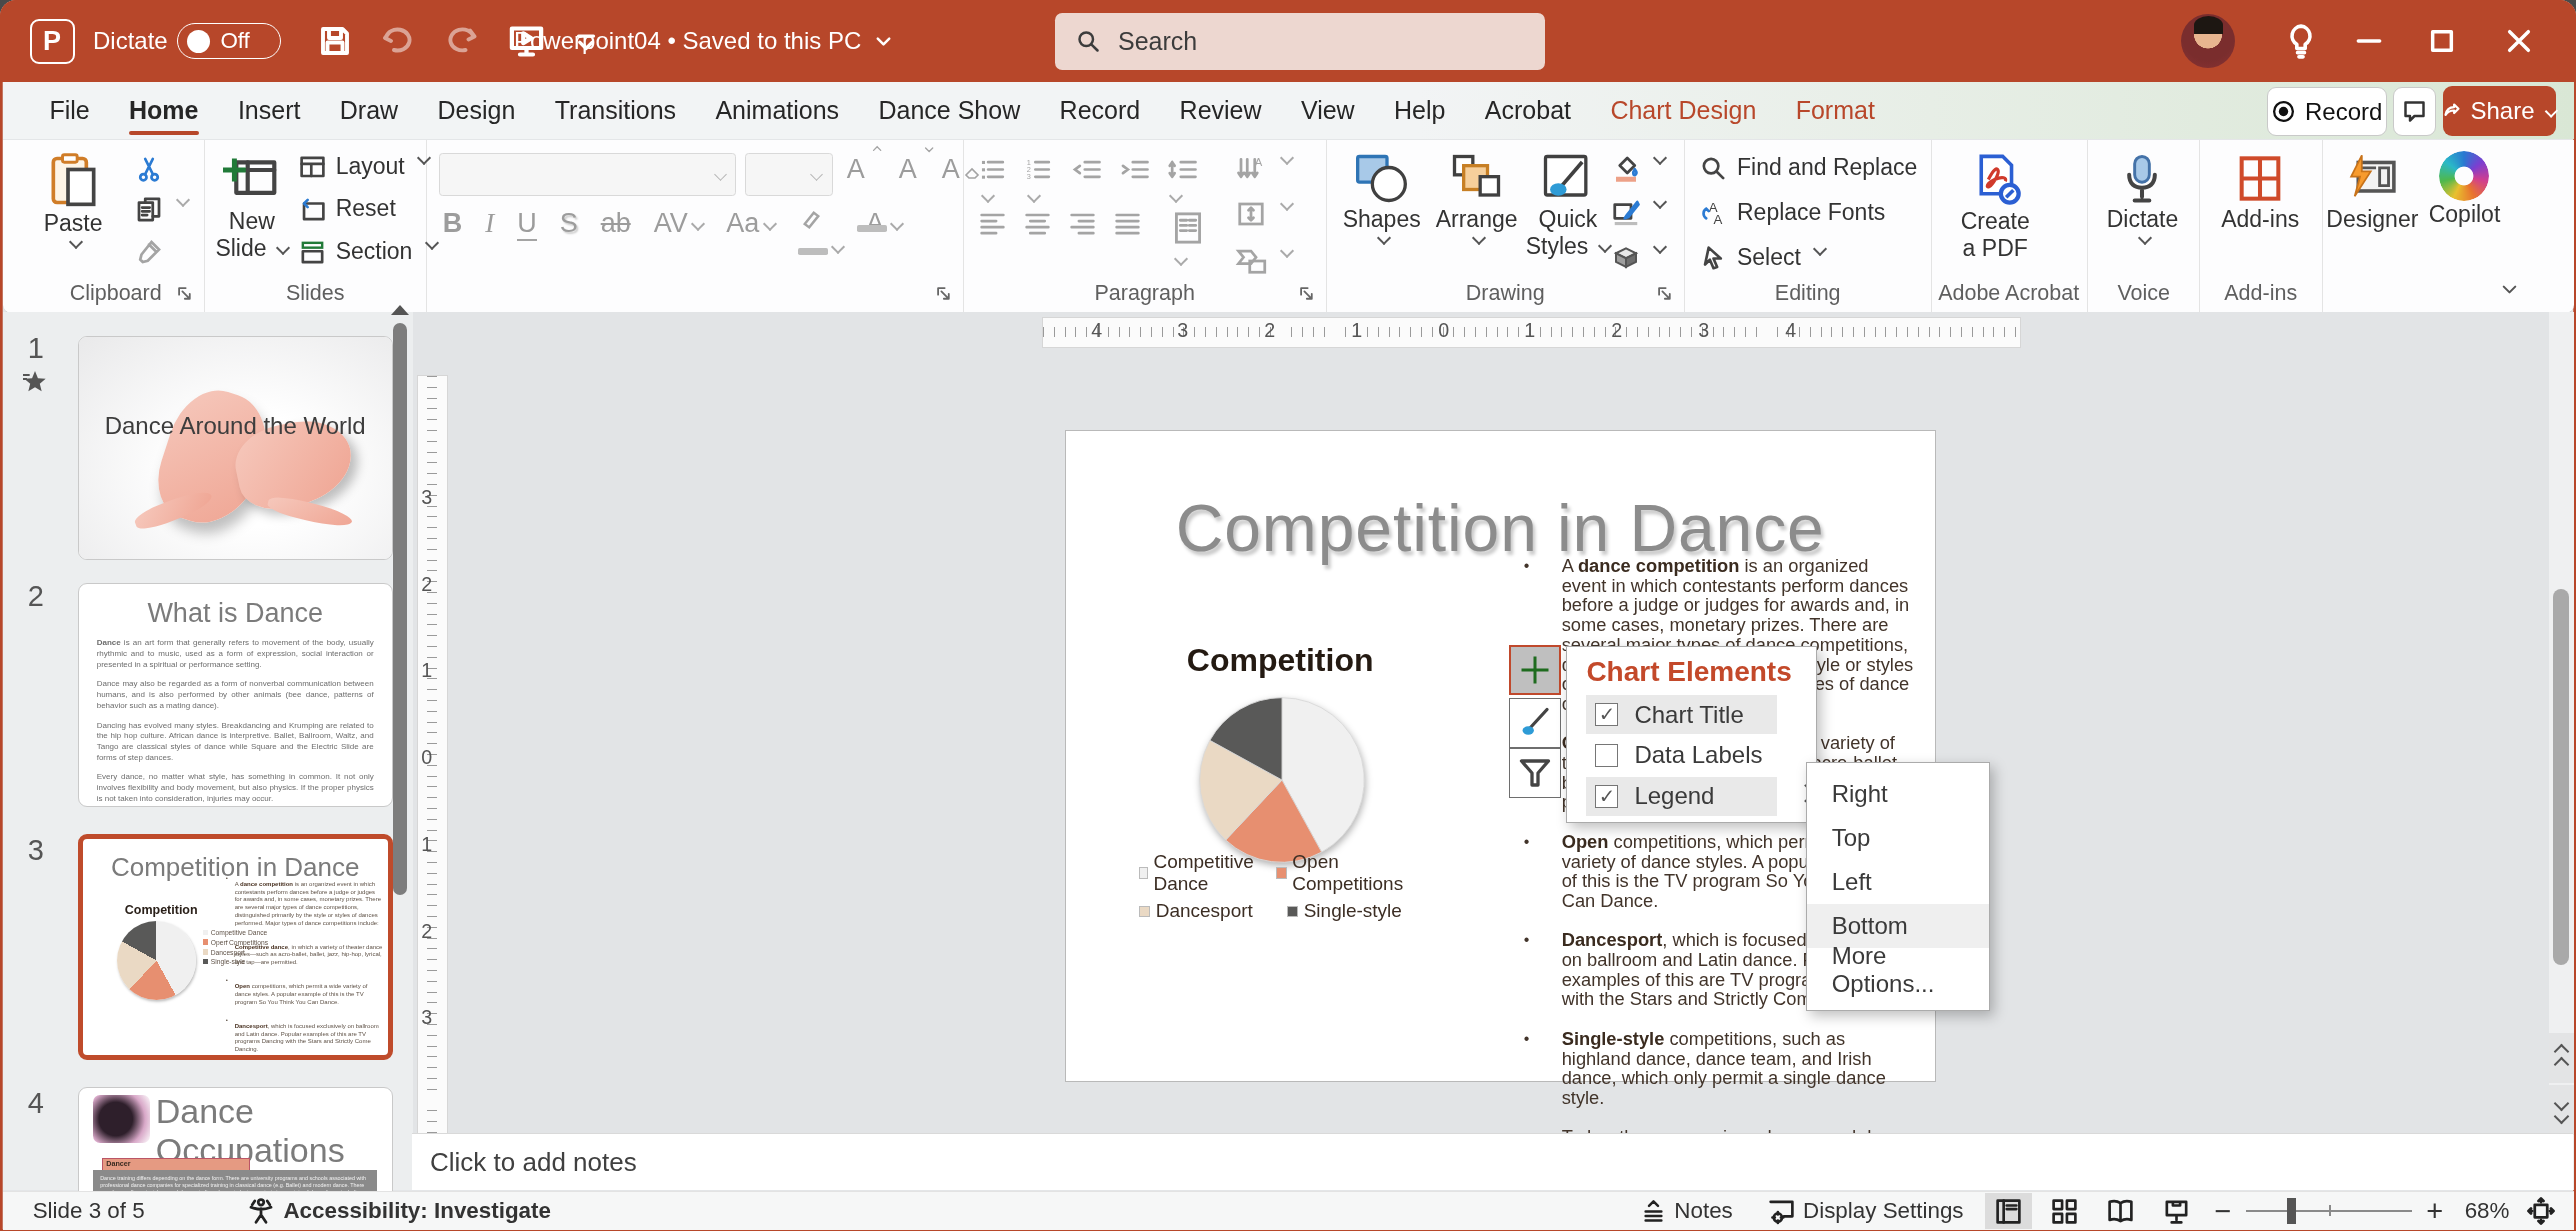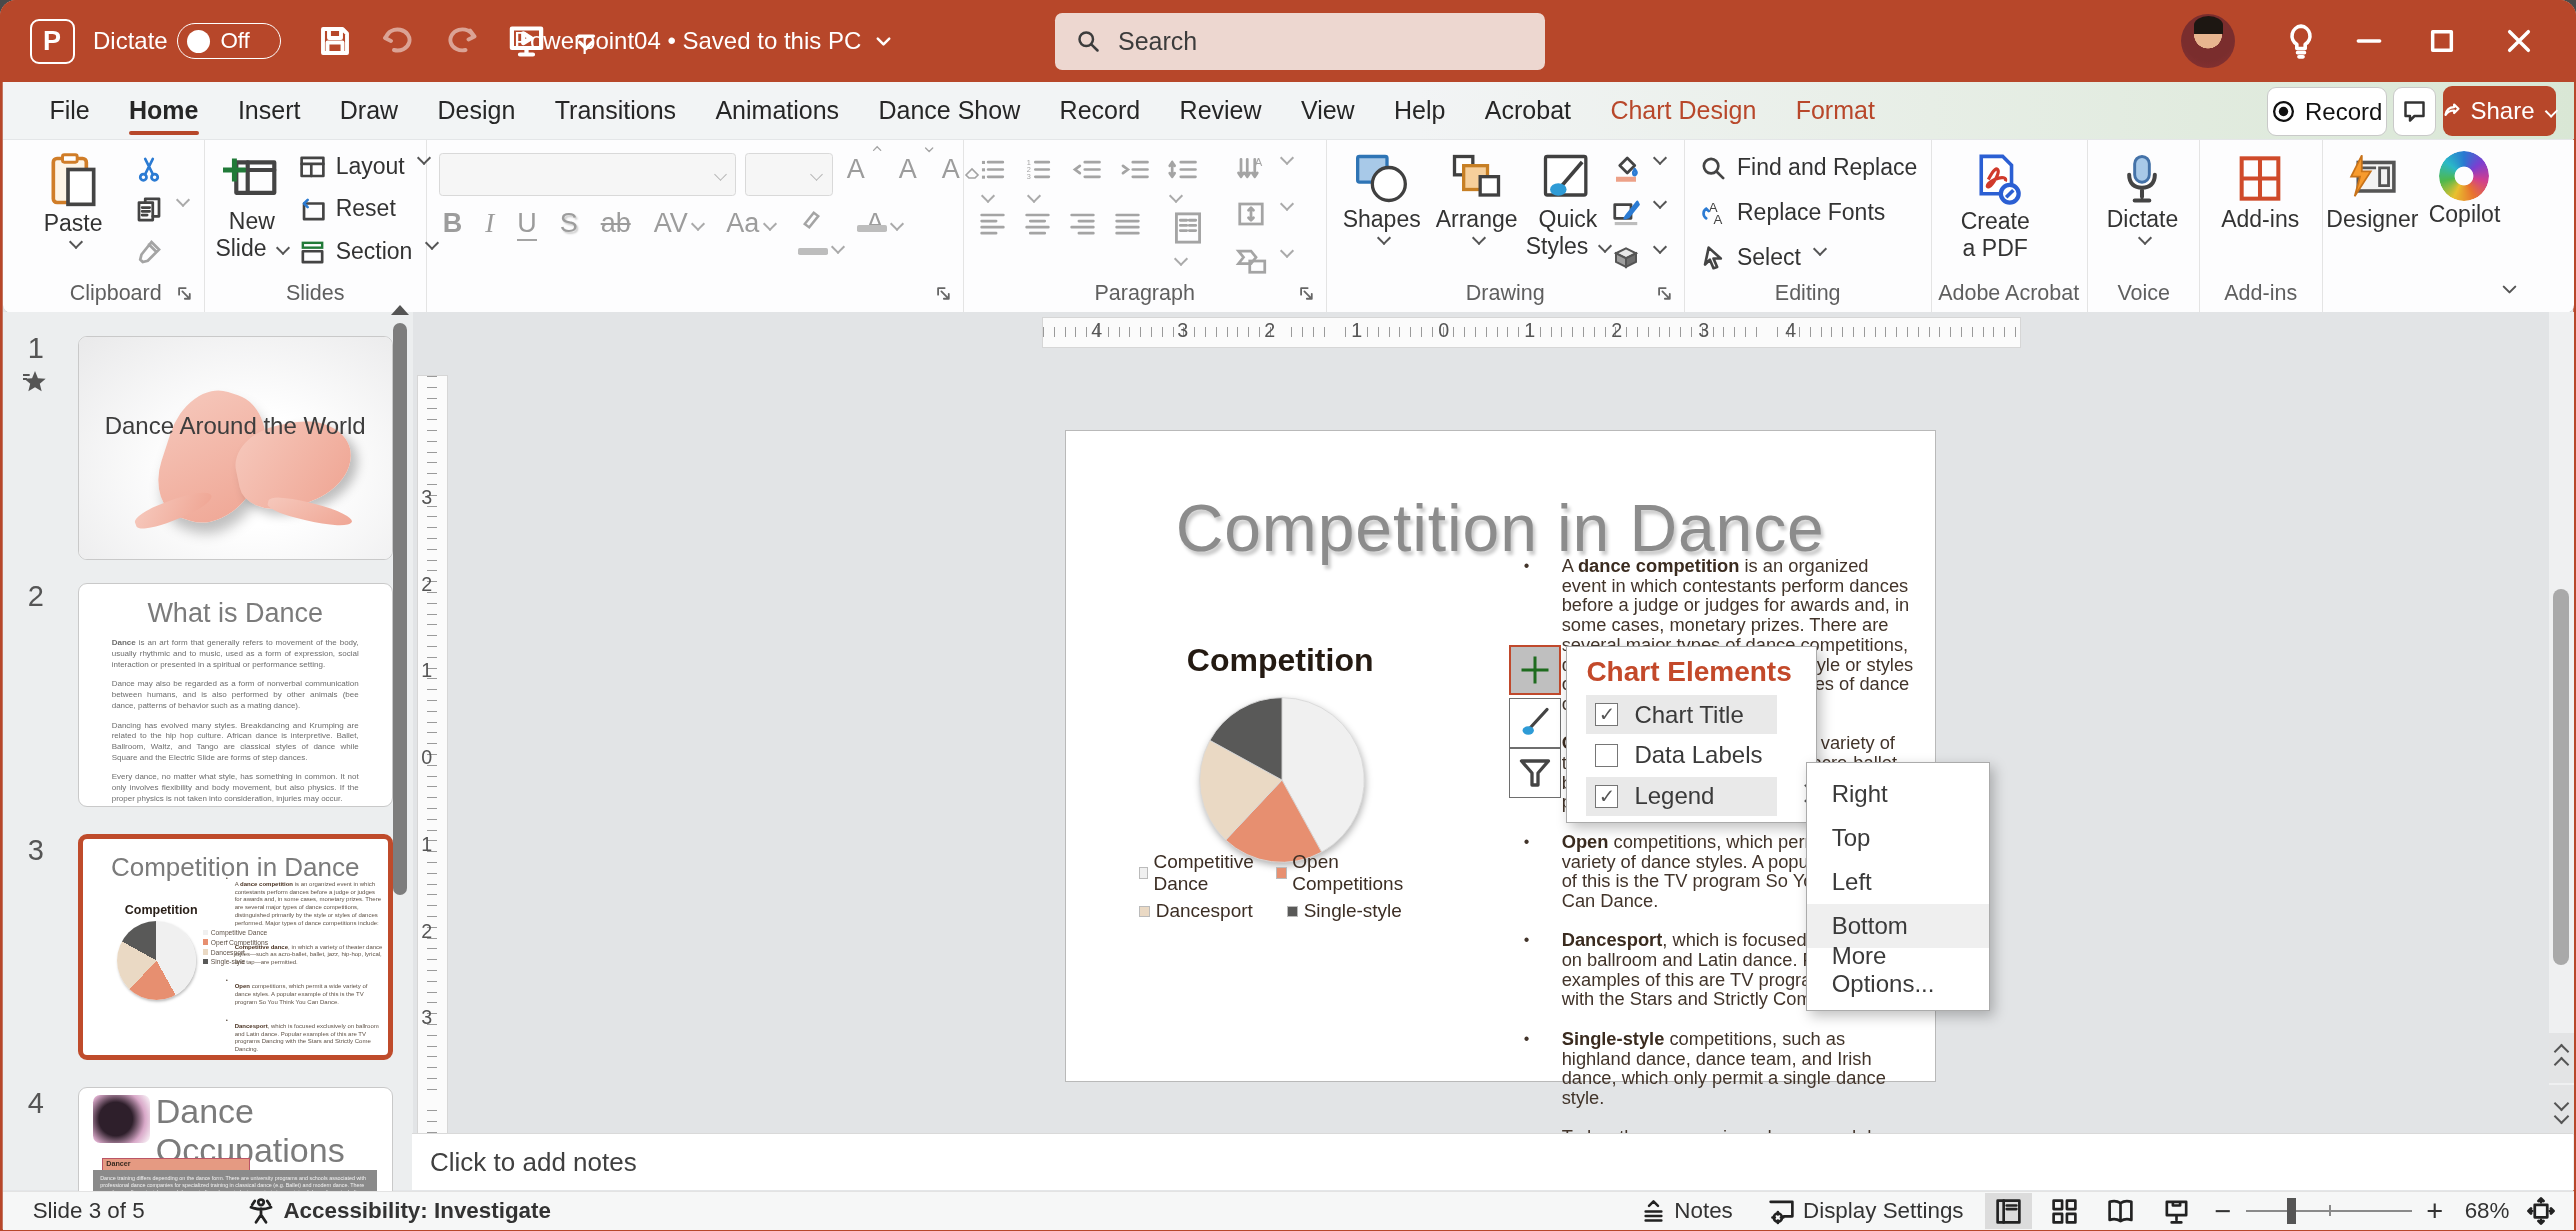--- a/index.html
+++ b/index.html
@@ -71,21 +71,21 @@
   .thumb-num{position:absolute;font-size:29px;color:#555;width:45px;text-align:center;}
   .thumb{position:absolute;left:75px;width:315px;background:#fff;border:1.8px solid #c9c9c9;border-radius:9px;
          overflow:hidden;box-sizing:border-box;}
   .thumb.sel{border:5.4px solid #bf4b2b;}
   .panel-scroll{position:absolute;left:390px;top:10.7px;width:14.3px;height:572px;background:#7d7d7d;border-radius:7.2px;}
   .panel-up{position:absolute;left:388px;top:-7.2px;width:0;height:0;border-left:9px solid transparent;border-right:9px solid transparent;border-bottom:10.7px solid #555;}
   
   .shoe{position:absolute;border-radius:48% 52% 60% 40%;background:linear-gradient(135deg,#f6c9bd,#efa492);}
   .t1title{position:absolute;left:0;top:75px;width:100%;text-align:center;font-size:24px;color:#3d3d3d;}
   .t2title{width:100%;text-align:center;font-size:27px;color:#7b7b7b;margin-top:14.3px;}
-  .t2text{padding:9px 33px;font-size:8px;line-height:10.7px;color:#6d6d6d;text-align:justify;}
+  .t2text{padding:9px 18px;font-size:8px;line-height:10.7px;color:#6d6d6d;text-align:justify;}
   .t2text p{margin:0 0 9px;}
   
   .t3wrap{position:relative;width:100%;height:100%;font-size:7.2px;color:#5f5247;}
   .t3title{position:absolute;top:12.5px;width:100%;text-align:center;font-size:26px;color:#7b7b7b;}
   .minictitle{position:absolute;left:25px;top:64px;width:107px;text-align:center;font-weight:bold;font-size:12.5px;color:#2b211a;}
   .minipie{position:absolute;left:34px;top:82px;width:79px;height:79px;border-radius:50%;
            background:conic-gradient(#f0f0f0 0 151deg,#e78f70 151deg 223deg,#ead9c4 223deg 299deg,#595958 299deg 360deg);
            box-shadow:0.9px 1.8px 2.7px rgba(0,0,0,.25);}
   .minileg{position:absolute;left:120px;top:89px;width:68px;font-size:6.7px;line-height:9.8px;}
   .minileg i{display:inline-block;width:5.4px;height:5.4px;margin-right:2.7px;}

